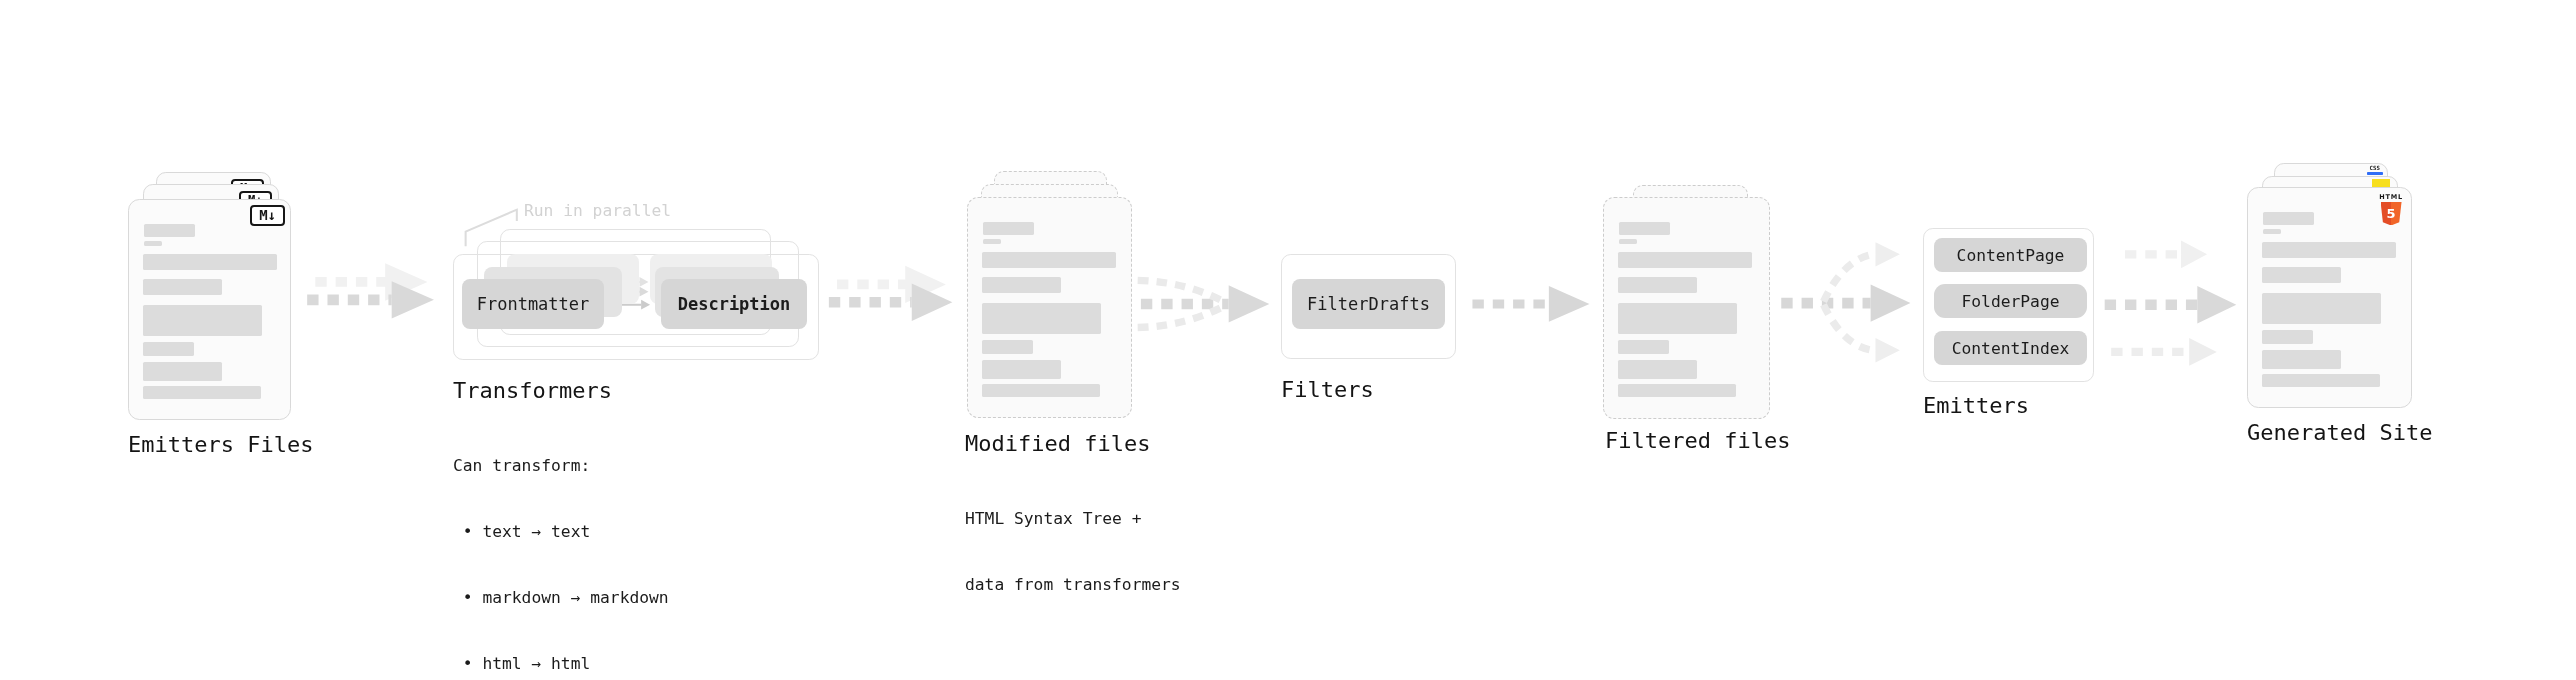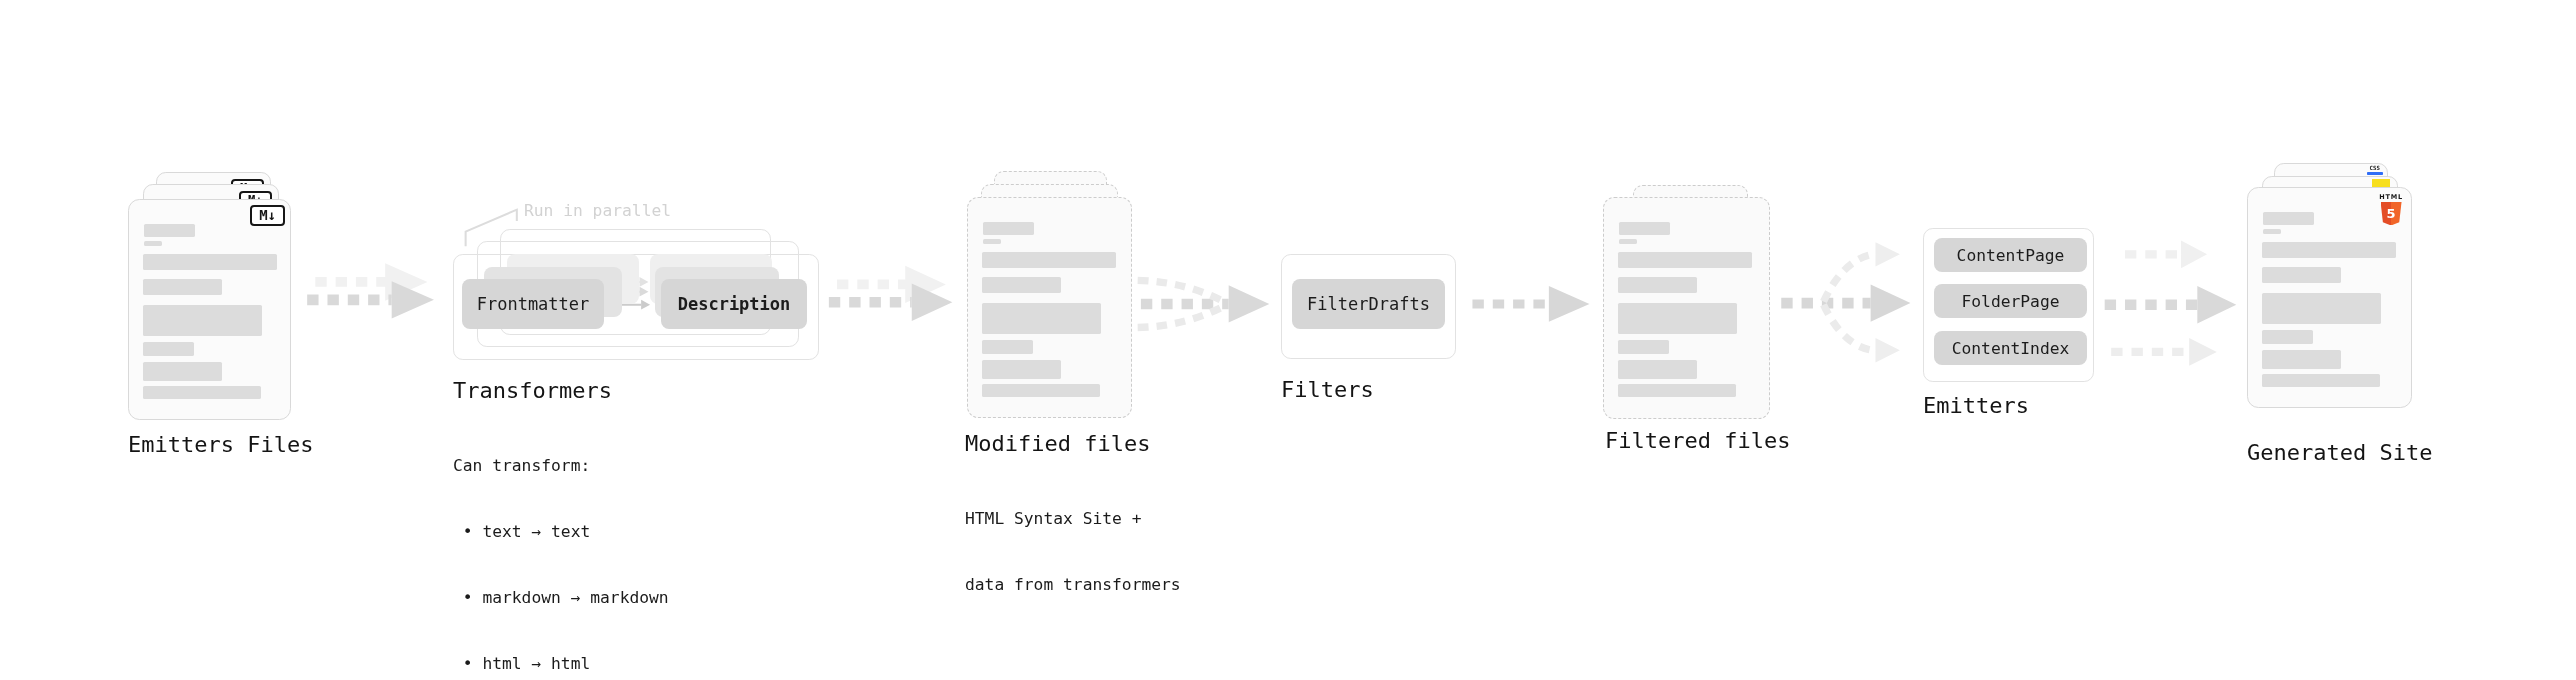--- a/index.html
+++ b/index.html
@@ -148,21 +148,21 @@
           <div class="bar" style="left: 14px; top: 79px; width: 79px; height: 16.3px;"></div>
           <div class="bar" style="left: 14px; top: 105px; width: 119px; height: 31px;"></div>
           <div class="bar" style="left: 14px; top: 142px; width: 51px; height: 14px;"></div>
           <div class="bar" style="left: 14px; top: 162px; width: 79px; height: 18.7px;"></div>
           <div class="bar" style="left: 14px; top: 186px; width: 118px; height: 13px;"></div>
         </div>
     </div>
   </div>
   <div class="title" style="left:965px;top:431px;">Modified files</div>
   <div class="desc" style="left:965px;top:464px;">
-    <div>HTML Syntax Site +</div>
+    <div>HTML Syntax Tree +</div>
     <div>data from transformers</div>
   </div>
 
   <div class="panel" style="left:1281px;top:254px;width:175px;height:105px;"></div>
   <div class="pill" style="left:1292px;top:279px;width:153px;height:50px;">FilterDrafts</div>
   <div class="title" style="left:1281px;top:377px;">Filters</div>
 
   <div>
     <div class="card dashed" style="left:1633px;top:185px;width:115px;height:203px;z-index:1;border-radius:9.8px;"></div>
     <div class="card dashed" style="left:1603px;top:197px;width:167px;height:222px;z-index:2;">
@@ -175,21 +175,21 @@
           <div class="bar" style="left: 14px; top: 142px; width: 51px; height: 14px;"></div>
           <div class="bar" style="left: 14px; top: 162px; width: 79px; height: 18.7px;"></div>
           <div class="bar" style="left: 14px; top: 186px; width: 118px; height: 13px;"></div>
         </div>
     </div>
   </div>
   <div class="title" style="left:1605px;top:428px;">Filtered files</div>
 
   <div class="panel" style="left:1923px;top:228px;width:171px;height:154px;"></div>
   <div class="pill" style="left:1934px;top:238px;width:153px;height:34px;font-size:16.3px;">ContentPage</div>
-  <div class="pill" style="left:1934px;top:284px;width:153px;height:34px;font-size:16.3px;">FolderPage</div>
+  <div class="pill" style="left:1934px;top:284px;width:153px;height:34px;font-size:16.3px;border-radius:11px;">FolderPage</div>
   <div class="pill" style="left:1934px;top:331px;width:153px;height:34px;font-size:16.3px;">ContentIndex</div>
   <div class="title" style="left:1923px;top:393px;">Emitters</div>
 
   <div>
     <div class="card" style="left:2274px;top:163px;width:114px;height:203px;z-index:1;border-radius:9.8px;">
       <div class="css-badge" style="right:4.1px;top:1.6px;">
         <div class="css-word">CSS</div>
         <div class="css-bar"></div>
       </div>
     </div>
@@ -208,16 +208,16 @@
           <div class="bar" style="left: 14px; top: 186px; width: 118px; height: 13px;"></div>
         </div>
       <div class="html5-icon" style="right:8.1px;top:5.7px;">
         <div class="html5-word">HTML</div>
         <div class="html5-shield">
             <span>5</span>
           </div>
       </div>
     </div>
   </div>
-  <div class="title" style="left:2247px;top:420px;margin-top:20px;">Generated Site</div>
+  <div class="title" style="left:2247px;top:420px;">Generated Site</div>
 
 </div>
 
 
 </body></html>

